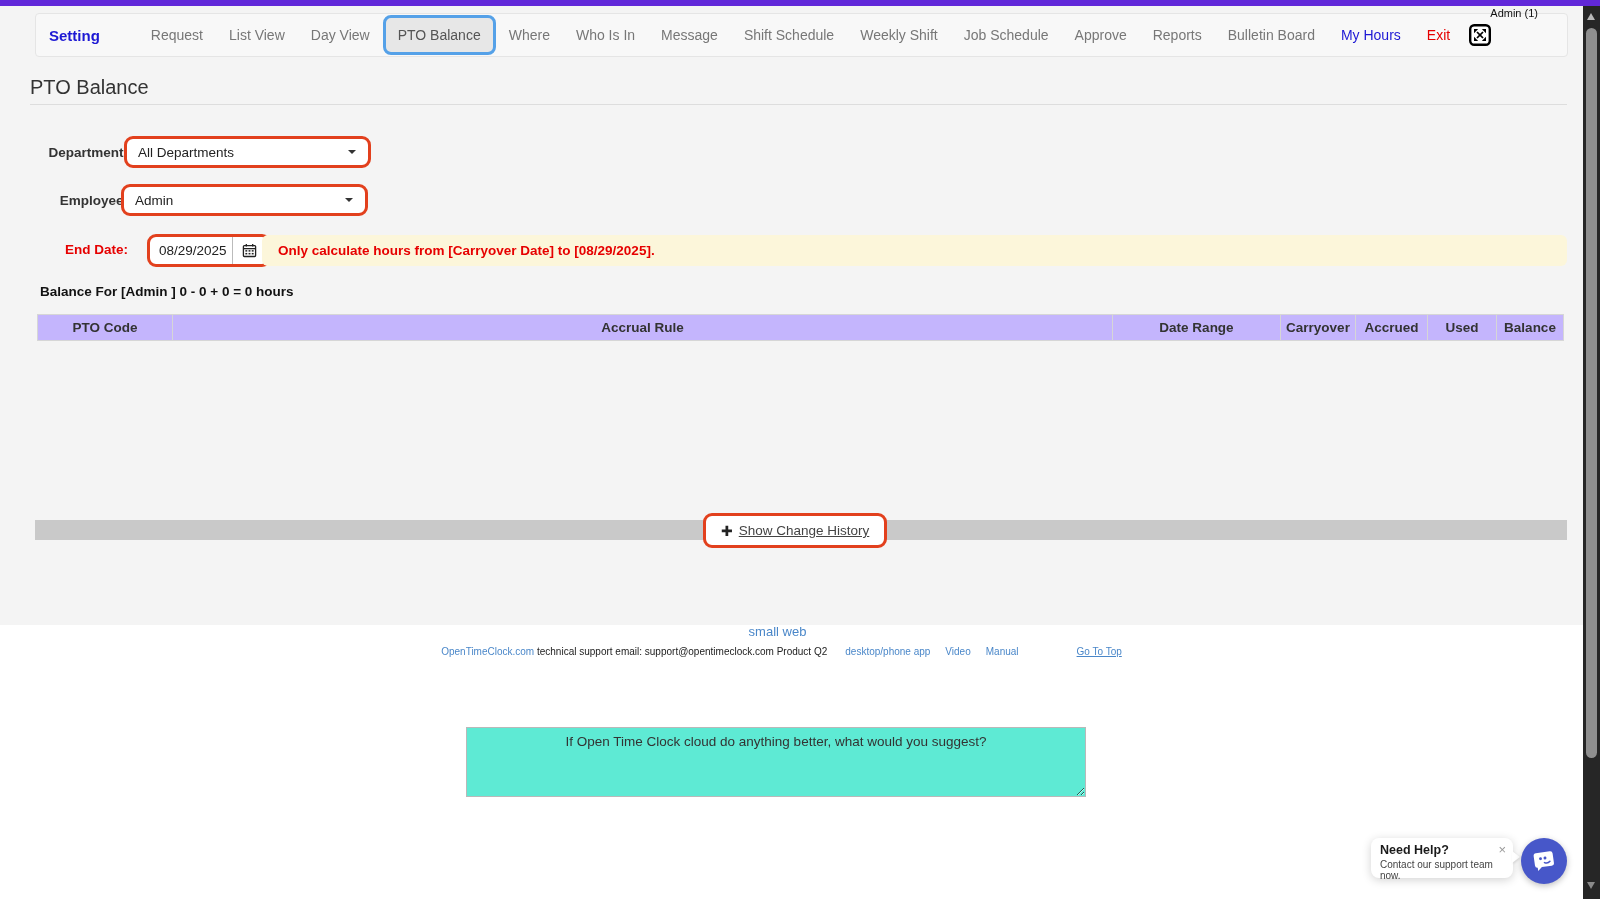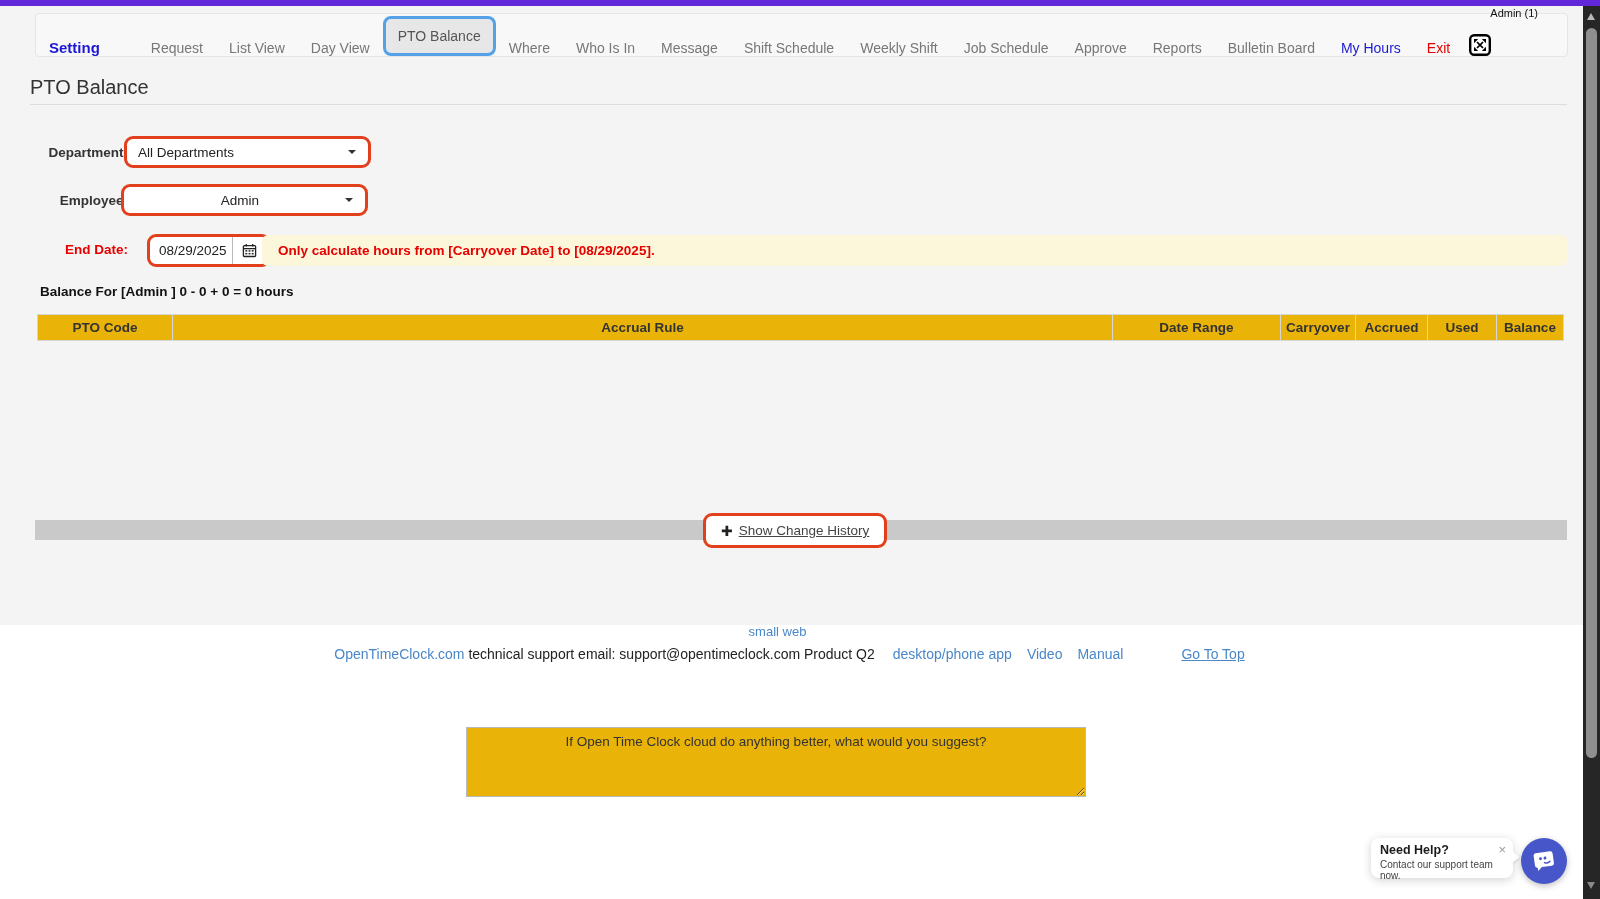--- a/index.html
+++ b/index.html
@@ -5,21 +5,21 @@
   * { margin:0; padding:0; box-sizing:border-box; }
   body { font-family:"Liberation Sans", sans-serif; background:#fff; }
   #app { position:relative; width:1600px; height:899px; overflow:hidden; background:#fff; }
 
   .topbar { position:absolute; left:0; top:0; width:1600px; height:6px; background:#6128d9; z-index:30; }
   .main-bg { position:absolute; left:0; top:6px; width:1583px; height:619px; background:#f4f4f4; z-index:0; }
   .user-badge { position:absolute; top:7px; left:1380px; width:158px; text-align:right; font-size:11px; color:#111; z-index:5; }
 
   
   .navbar { position:absolute; left:35px; top:13px; width:1533px; height:44px; background:#f8f8f8;
-            border:1px solid #e5e5e5; border-radius:4px; display:flex; align-items:flex-end; z-index:2; }
+            border:1px solid #e5e5e5; border-radius:4px; display:flex; align-items:center; z-index:2; }
   .brand { font-weight:bold; font-size:15px; color:#1d18d4; padding:0 16px 0 13px; margin-right:22px; cursor:pointer; }
   .nav-item { font-size:14px; color:#777; padding:0 13px; cursor:pointer; white-space:nowrap; }
   .nav-item.active { background:#e7e7e7; border:3px solid #55a1e8; border-radius:8px; padding:9px 12px; color:#555; }
   .nav-item.blue { color:#1d18d4; }
   .nav-item.red  { color:#e60000; }
   .fs-icon { margin-left:6px; cursor:pointer; display:flex; align-items:center; }
 
   
   .page-title { position:absolute; left:30px; top:76px; font-size:20px; color:#333; z-index:2; }
   .title-rule { position:absolute; left:30px; top:104px; width:1537px; border-bottom:1px solid #ddd; z-index:2; }
@@ -34,42 +34,42 @@
   .cal-btn { border-left:1px solid #bbb; align-self:stretch; display:flex; align-items:center; justify-content:center; width:33px; cursor:pointer; }
 
   .notice { position:absolute; left:262px; top:235px; width:1305px; height:31px; background:#fcf6da; border-radius:6px;
             font-size:13.5px; font-weight:bold; color:#e60000; line-height:31px; padding-left:16px; z-index:2; }
 
   .balance-line { position:absolute; left:40px; top:284px; font-size:13.5px; font-weight:bold; color:#111; z-index:2; }
 
   
   table.pto { position:absolute; left:37px; top:314px; width:1526px; border-collapse:collapse; table-layout:fixed;
               background:#fff; font-size:13.5px; color:#333; z-index:2; }
-  table.pto th { background:#eab308; font-weight:bold; height:26px; border:1px solid #d6d6d6; text-align:center; }
+  table.pto th { background:#c4b5fd; font-weight:bold; height:26px; border:1px solid #d6d6d6; text-align:center; }
   table.pto td { height:27px; border:1px solid #d6d6d6; text-align:center; }
   table.pto tr.alt td { background:#f6f6f6; }
 
   
   .history-bar { position:absolute; left:35px; top:520px; width:1532px; height:20px; background:#c9c9c9; z-index:1; }
   .history-btn { position:absolute; left:703px; top:513px; height:35px; background:#fff; border:3px solid #e2401d;
                  border-radius:9px; display:flex; align-items:center; padding:0 15px; gap:6px; cursor:pointer; z-index:2; }
   .history-btn .plus { font-size:14px; color:#222; }
   .history-btn .lbl { font-size:13.5px; color:#444; text-decoration:underline; }
 
   
   .small-web { position:absolute; left:0; top:624px; width:1555px; text-align:center; font-size:13px; z-index:2; }
   .small-web a, .link { color:#4a87c9; text-decoration:none; cursor:pointer; }
-  .support-row { position:absolute; left:12px; top:646px; width:1555px; display:flex; justify-content:center;
-                 align-items:baseline; font-size:14px; color:#222; z-index:2; white-space:nowrap; }
+  .support-row { position:absolute; left:4px; top:646px; width:1555px; display:flex; justify-content:center;
+                 align-items:baseline; font-size:10px; color:#222; z-index:2; white-space:nowrap; }
   .support-row .gap18 { margin-left:18px; }
   .support-row .gap15 { margin-left:15px; }
   .support-row .gap45 { margin-left:58px;text-decoration:underline; }
   .feedback { position:absolute; left:466px; top:727px; width:620px; height:70px; border:1px solid #b9b9b9;
               font-family:"Liberation Sans", sans-serif; font-size:13.5px; color:#333; text-align:center; padding-top:6px;
-              resize:both; z-index:2; background:#eab308; }
+              resize:both; z-index:2; background:#5eead4; }
 
   
   .help-card { position:absolute; left:1371px; top:838px; width:142px; height:40px; background:#fff; border-radius:8px;
                box-shadow:0 2px 10px rgba(0,0,0,.18); padding:5px 9px; z-index:3; }
   .help-title { font-size:12.5px; font-weight:bold; color:#1a1a1a; }
   .help-sub { font-size:10px; color:#444; margin-top:2px; }
   .help-close { position:absolute; right:7px; top:4px; font-size:13px; color:#999; cursor:pointer; }
   .help-tail { position:absolute; left:1512px; top:851px; width:0; height:0; border-top:6px solid transparent;
                border-bottom:6px solid transparent; border-left:8px solid #fff; z-index:3;
                filter:drop-shadow(1px 1px 1px rgba(0,0,0,.12)); }
@@ -130,21 +130,21 @@
   <div class="page-title">PTO Balance</div>
   <div class="title-rule"></div>
 
   <span class="flabel" style="top:145px;">Department:</span>
   <div class="annot" style="left:124px; top:136px; width:247px; height:32px;">
     <span class="sel-text">All Departments</span>
     <span class="caret"></span>
   </div>
 
   <span class="flabel" style="top:193px;">Employee:</span>
-  <div class="annot" style="left:121px; top:184px; width:247px; height:32px;text-align:center;">
+  <div class="annot" style="left:121px; top:184px; width:247px; height:32px;">
     <span class="sel-text">Admin</span>
     <span class="caret"></span>
   </div>
 
   <span class="flabel red" style="top:242px;">End Date:</span>
   <div class="annot" style="left:123px; top:234px; width:124px; height:33px;margin-left:24px;">
     <span class="date-text">08/29/2025</span>
     <span class="cal-btn">
       <svg width="15" height="15" viewBox="0 0 16 16">
         <rect x="1.5" y="2.8" width="13" height="11.6" rx="1" fill="none" stroke="#222" stroke-width="1.4"></rect>

